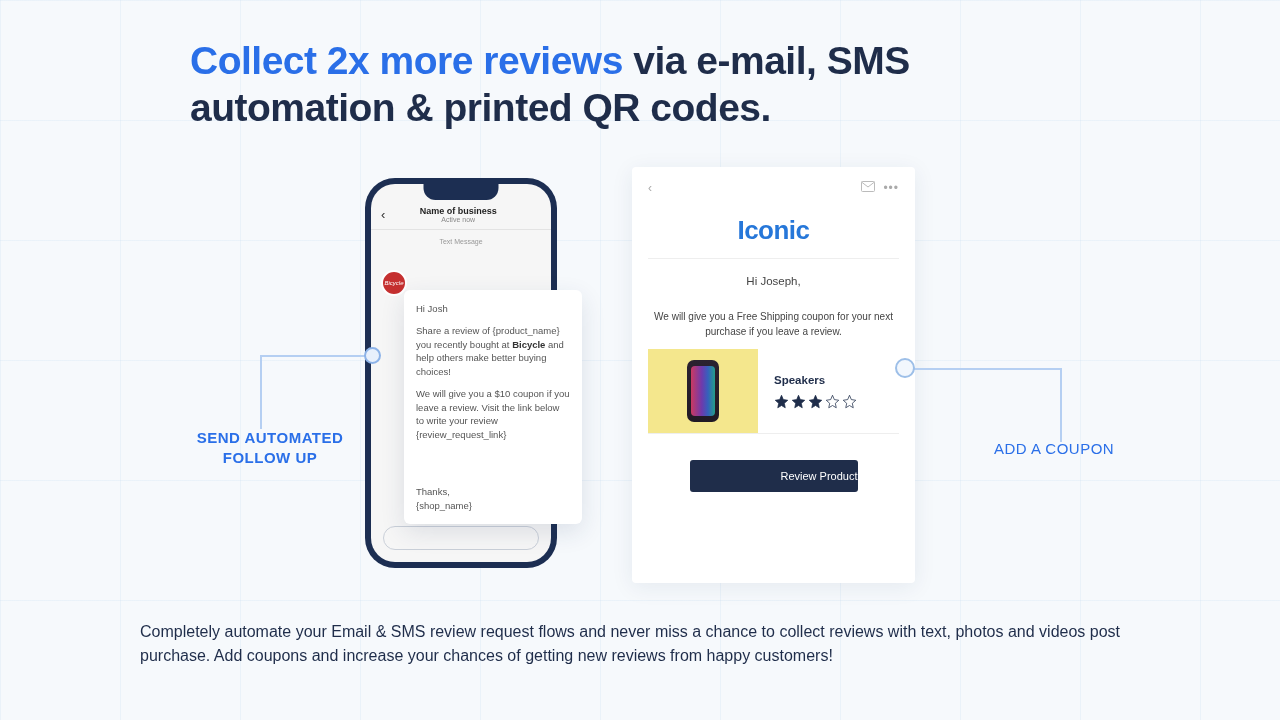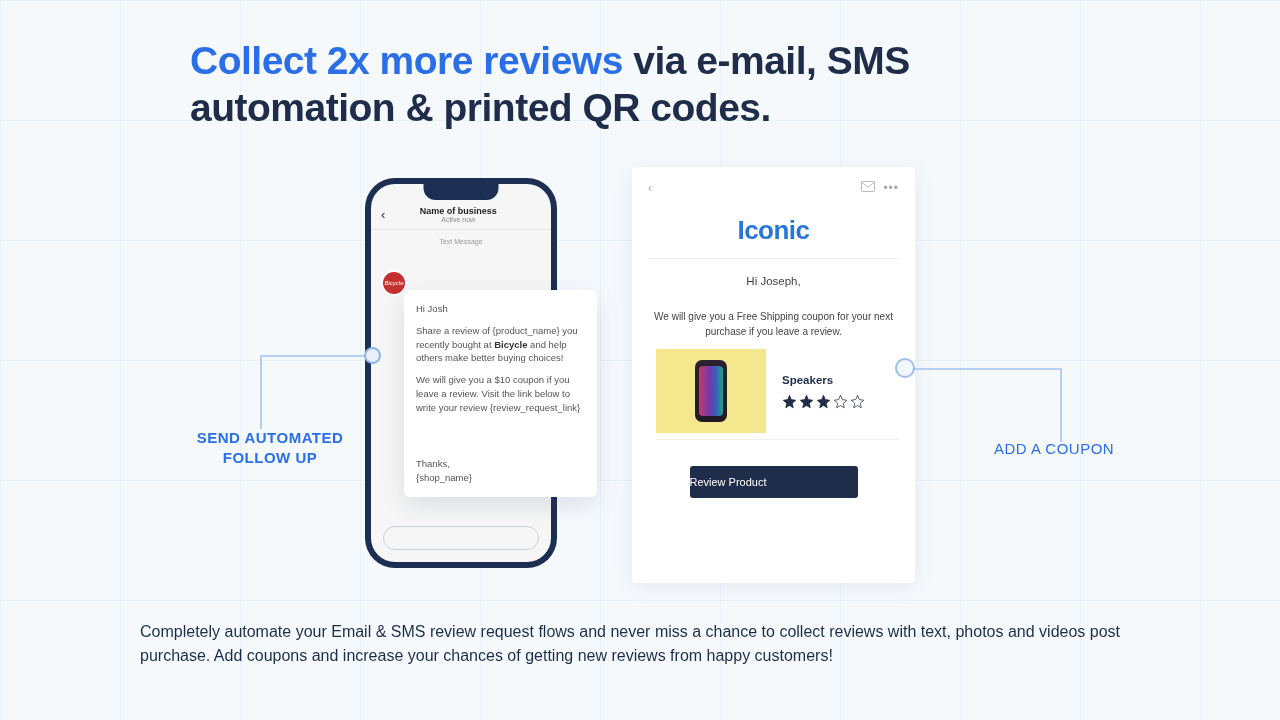--- a/index.html
+++ b/index.html
@@ -75,21 +75,21 @@
     display: flex; align-items: center; justify-content: center;
     color: #fff; font-size: 6px; font-style: italic;
     border: 2px solid #fff;
     z-index: 3;
   }
 
   
   .sms-bubble {
     position: absolute;
     left: 404px; top: 290px;
-    width: 193px;
+    width: 178px;
     background: #fff;
     border-radius: 6px;
     padding: 12px 12px;
     font-size: 9.5px;
     line-height: 1.45;
     color: #555;
     box-shadow: 0 8px 24px rgba(30,50,90,0.12);
     z-index: 5;
   }
   .sms-bubble p { margin-bottom: 8px; }
@@ -145,23 +145,21 @@
   }
   .email-body p { margin-bottom: 10px; }
   .email-body .uline { text-decoration: underline; }
   .email-body b { font-weight: 400; }
 
   .product-row {
     display: flex; align-items: center;
     background: #fff;
     gap: 16px;
     margin-top: 6px;
-    padding-bottom: 6px;
     border-bottom: 1px solid #eee;
-    margin-left: 8px;
   }
   .product-img {
     width: 110px; height: 84px;
     background: #f4e78d;
     display: flex; align-items: center; justify-content: center;
   }
   .speaker {
     width: 32px; height: 62px;
     background: linear-gradient(180deg, #2b2230, #201a25);
     border-radius: 7px;
@@ -186,21 +184,21 @@
   .star svg { width: 100%; height: 100%; }
 
   .review-btn {
     display: block;
     margin: 26px auto 0;
     width: 168px;
     padding: 10px 0;
     background: #1f2d4a;
     color: #fff;
     font-size: 11px;
-    text-align: left;
+    text-align: right;
     border: none;
     border-radius: 3px;
   }
 
   
   .callout-left {
     position: absolute;
     left: 180px; top: 428px;
     width: 180px;
     text-align: center;

